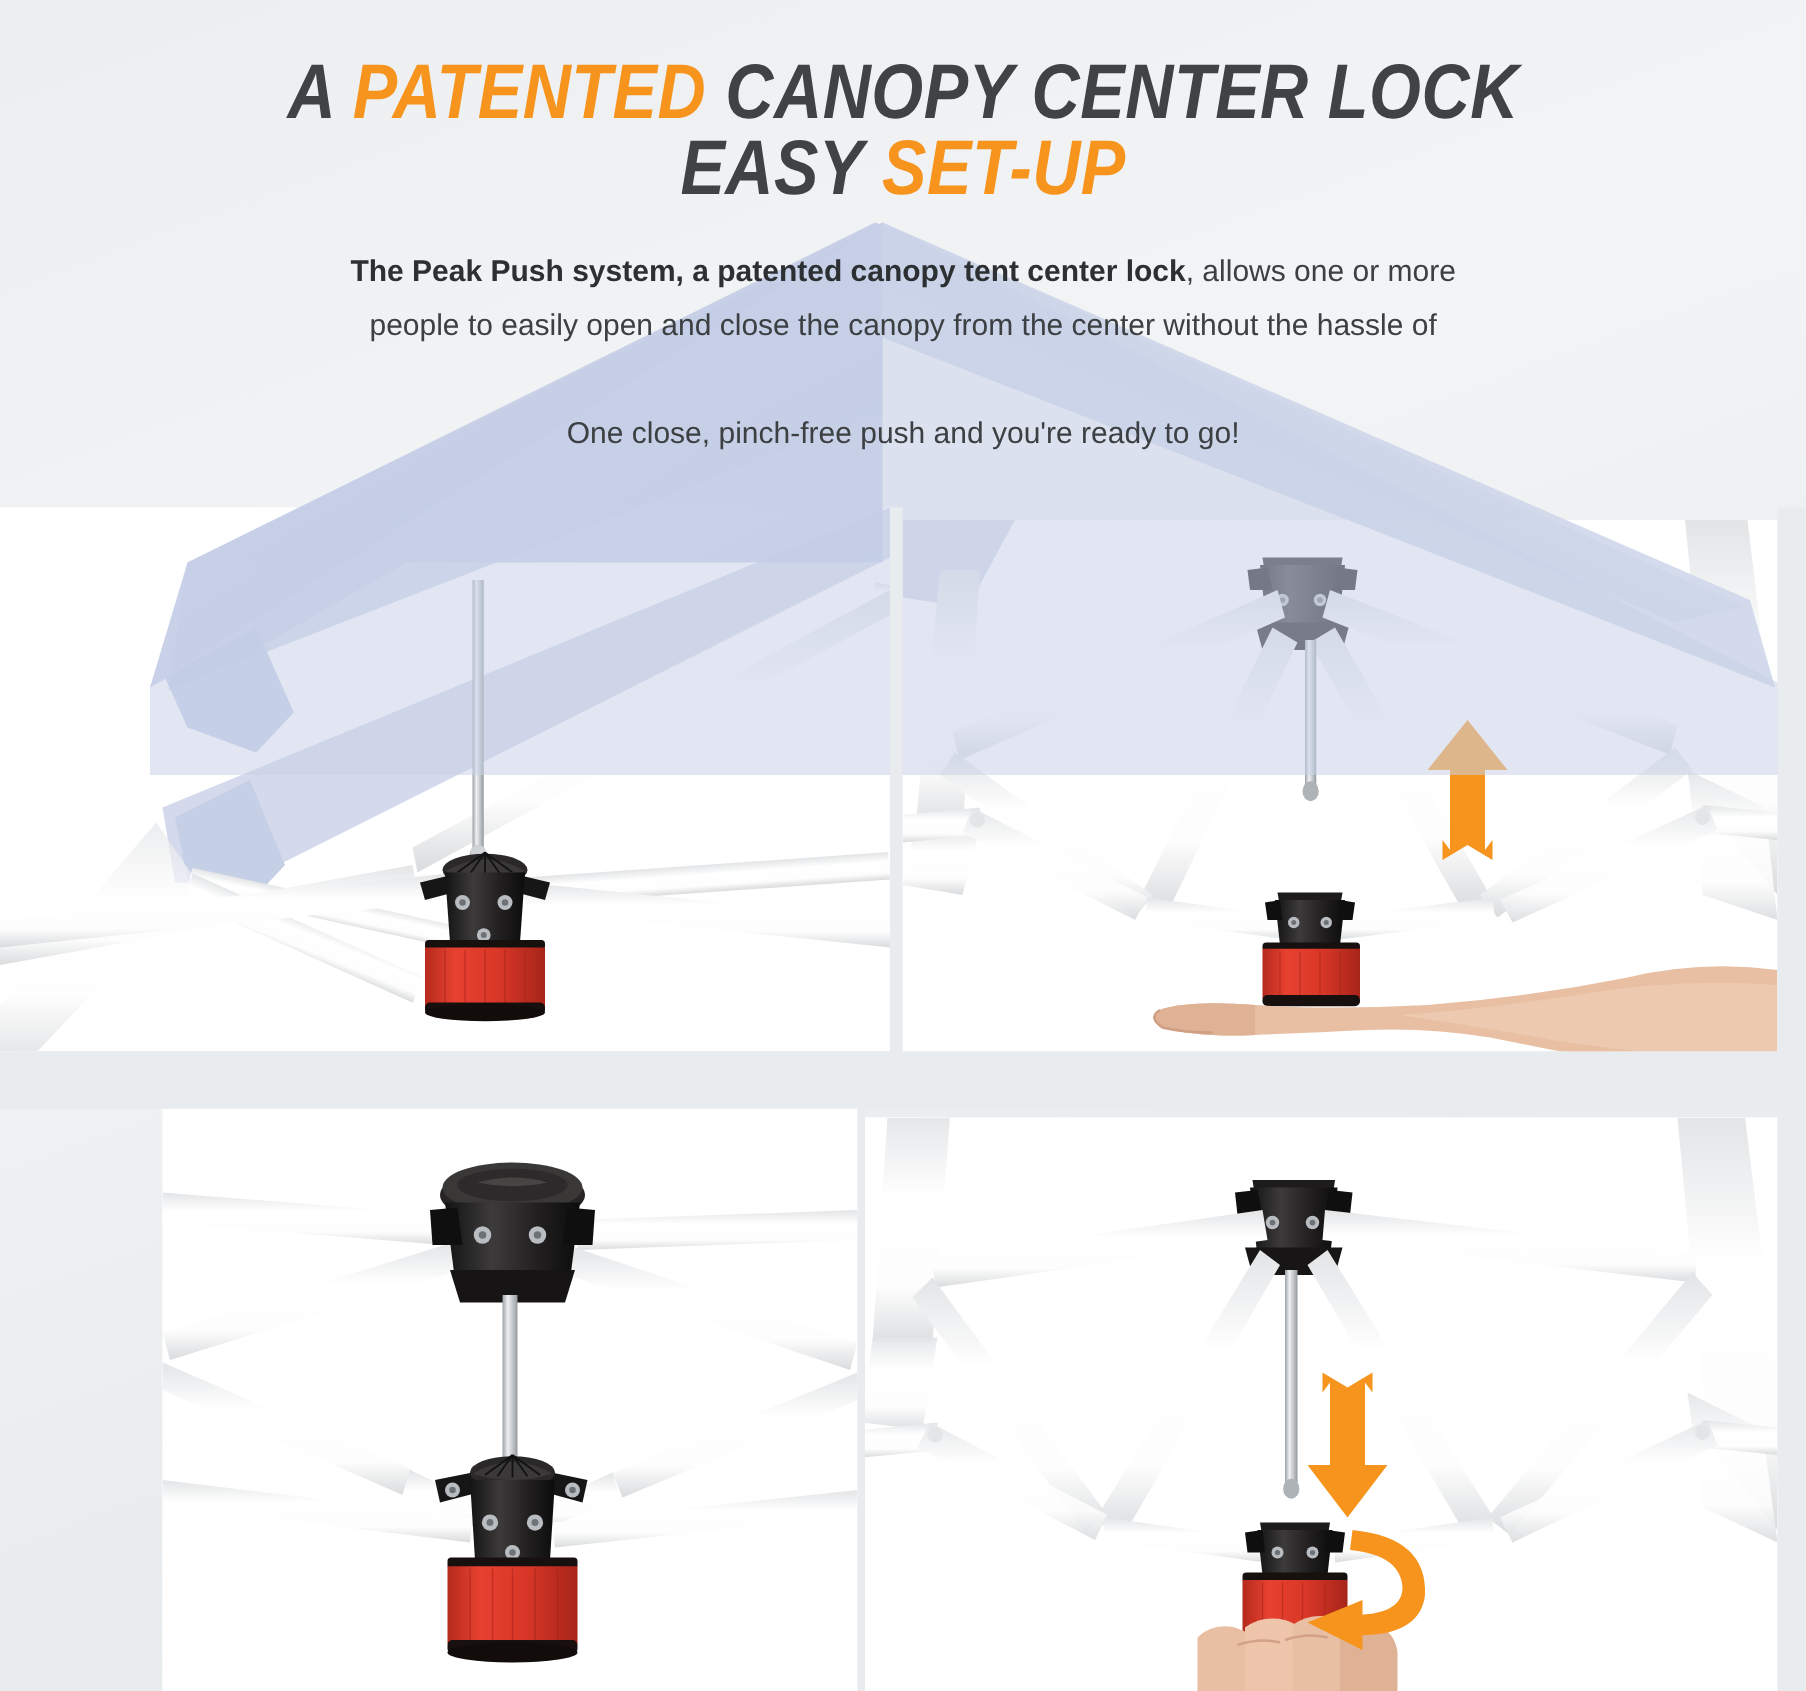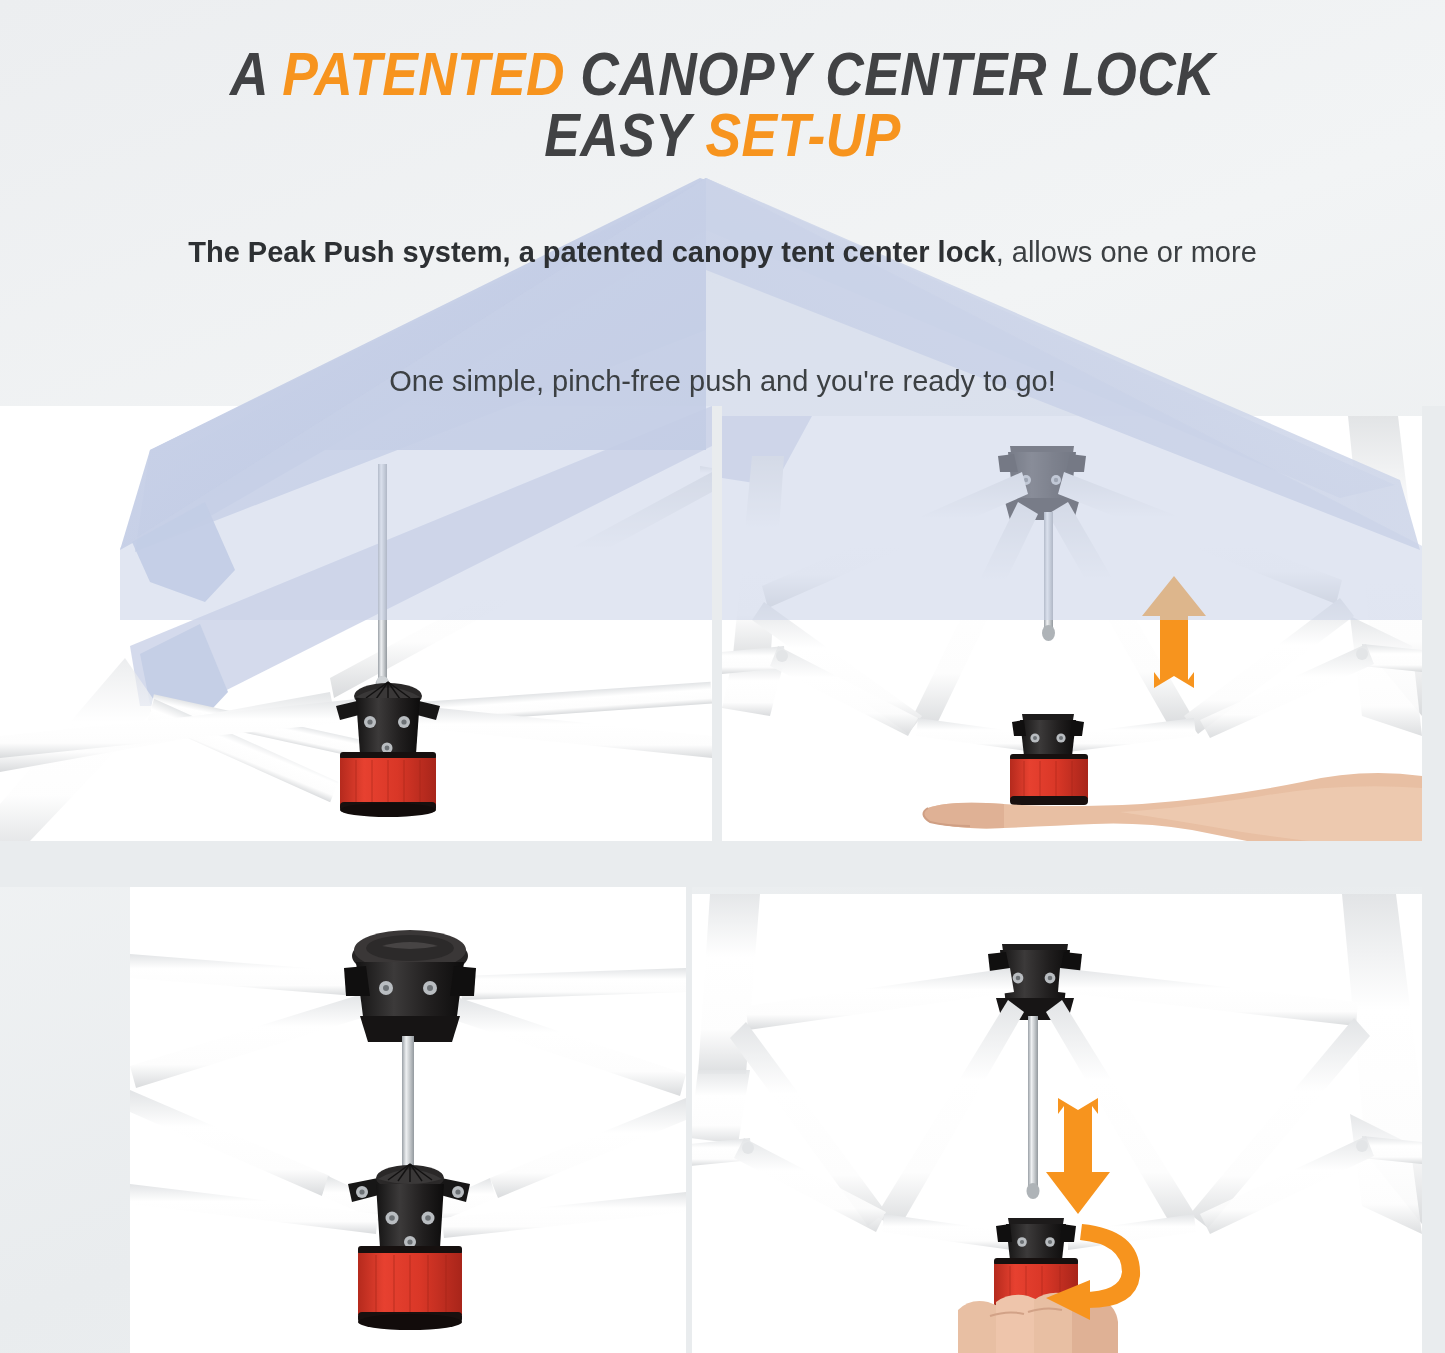--- a/index.html
+++ b/index.html
@@ -33,23 +33,22 @@
   .tk{color:#414244;}
   .tk.hl{color:#f7941e;}
 
   
   .para{
     position:absolute;left:50%;transform:translateX(-50%);
     top:196px;width:1290px;
     text-align:center;
     z-index:40;
     color:#3c4043;
-    font-size:29px;
+    font-size:24px;
     line-height:43px;
-    margin-top:35px;
   }
   .para b{font-weight:700;color:#2d3033;}
 
   
   .canopy{position:absolute;left:0;top:150px;width:1445px;height:470px;z-index:5;}
 
   
   .panel{position:absolute;overflow:hidden;background:#ffffff;}
   .p-tl{left:0;   top:406px; width:712px; height:435px;}
   .p-tr{left:722px;top:416px; width:700px; height:432px;}
@@ -94,23 +93,23 @@
     <span class="ln">
       <span class="tk">A </span><span class="tk hl">PATENTED</span><span class="tk"> CANOPY CENTER LOCK</span>
     </span>
     <span class="ln">
       <span class="tk">EASY </span><span class="tk hl">SET-UP</span>
     </span>
   </div>
 
   <div class="para">
     <b>The Peak Push system, a patented canopy tent center lock</b><span>, allows one or more</span><br>
+    <span>people to easily open and close the canopy from the center without the hassle of</span><br>
     <br>
-    <br>
-    <span>One simple, pinch-free push and you're ready to go!</span>
+    <span>One close, pinch-free push and you're ready to go!</span>
   </div>
 
   <div class="panel p-tl">
     <svg viewBox="0 0 712 435" preserveAspectRatio="none">
       <defs>
         <linearGradient id="tube" x1="0" y1="0" x2="0" y2="1">
           <stop offset="0" stop-color="#e2e4e6"></stop>
             <stop offset=".35" stop-color="#ffffff"></stop>
           <stop offset=".75" stop-color="#fdfdfd"></stop>
             <stop offset="1" stop-color="#d9dbdd"></stop>

